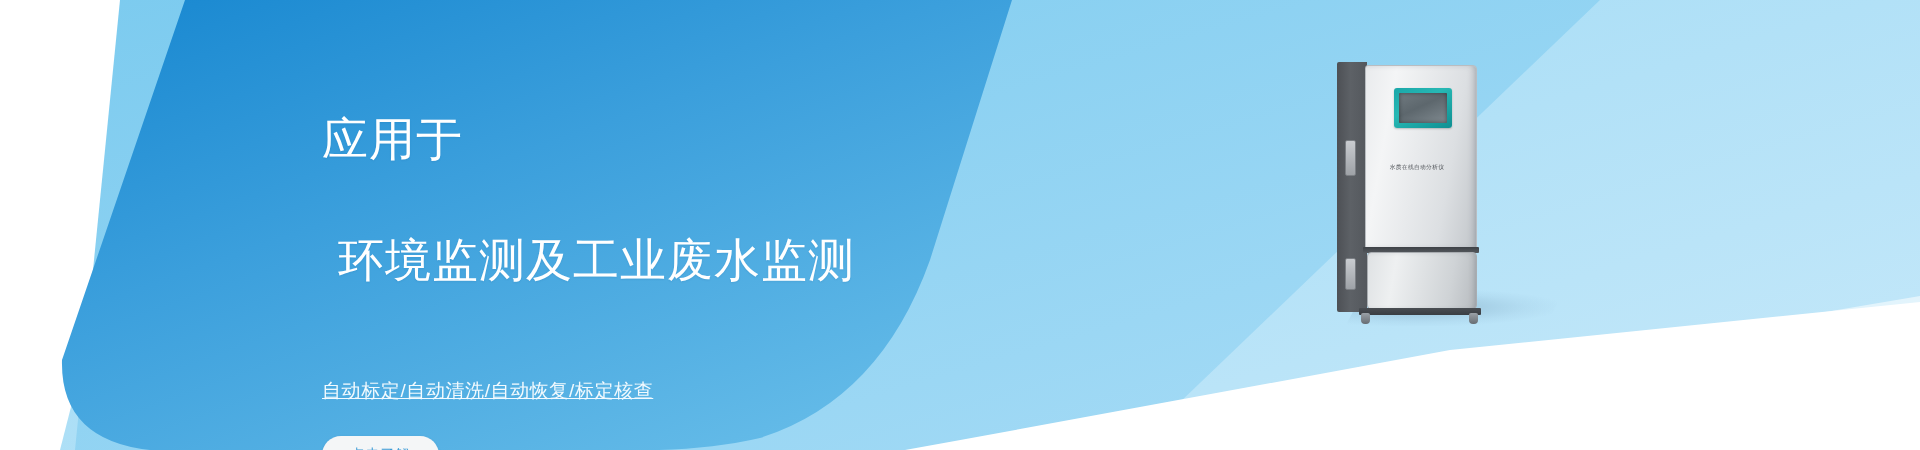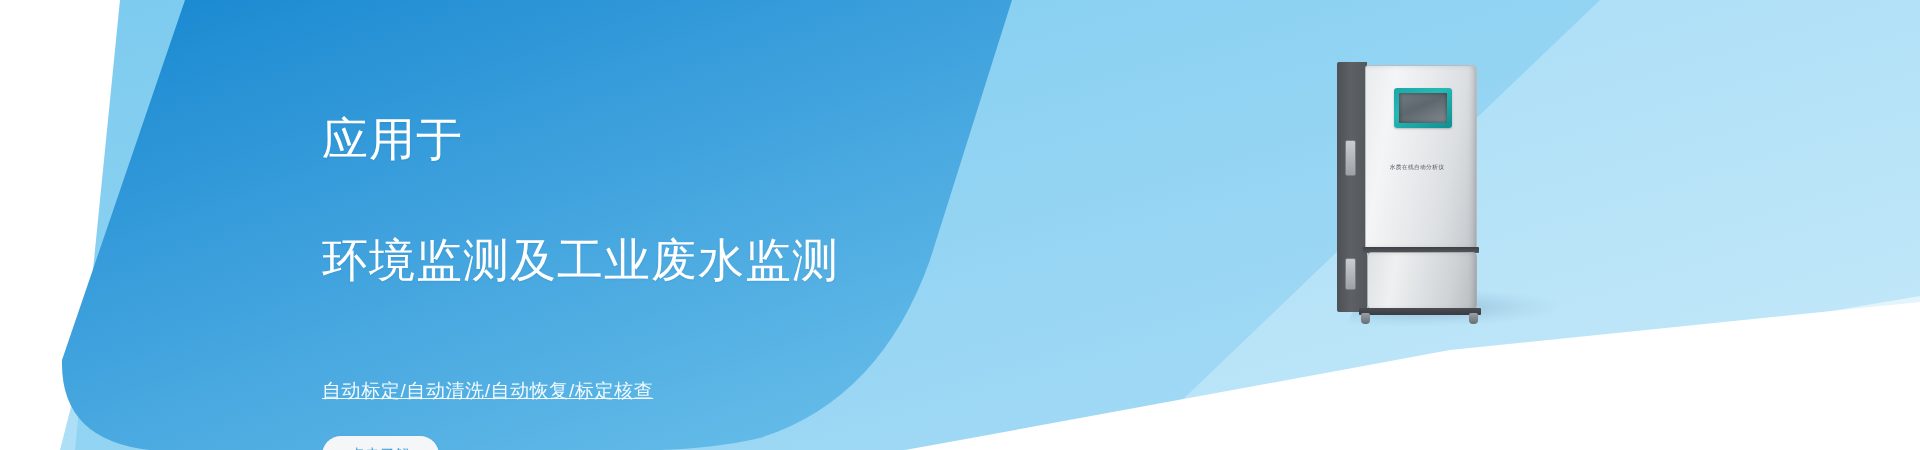--- a/index.html
+++ b/index.html
@@ -31,21 +31,21 @@
   .headline {
     color:#ffffff;
     font-size:46px;
     line-height:1.32;
     font-weight:400;
     letter-spacing:1px;
     text-shadow:0 1px 2px rgba(0,70,130,.10);
     white-space:pre-line;
   }
   .headline .l1 { display:block; }
-  .headline .l2 { display:block; }
+  .headline .l2 { display:block;margin-left:16px; }
 
   .subhead {
     margin-top:26px;
     color:#f2fafe;
     font-size:19px;
     letter-spacing:.6px;
     font-weight:400;
     text-decoration:underline;
   }
 

